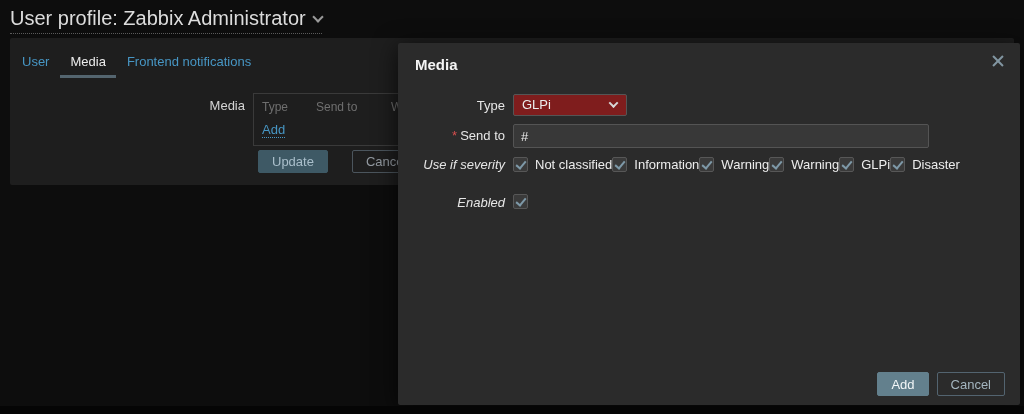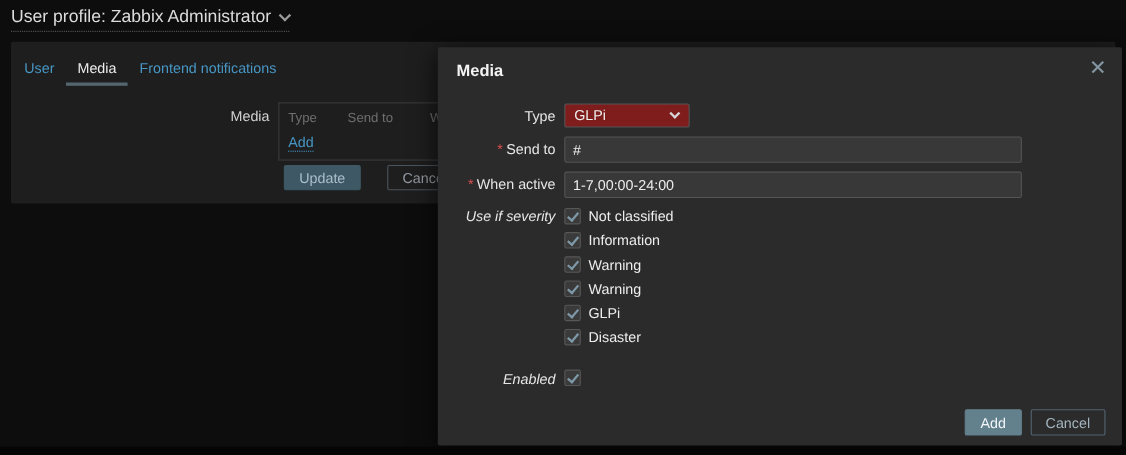--- a/index.html
+++ b/index.html
@@ -10,21 +10,21 @@
     background:#0d0d0d;
     color:#e6e6e6;
   }
   .page { position:relative; width:1024px; height:414px; background:#0d0d0d; overflow:hidden; }
 
   
   .title-bar { position:absolute; top:0; left:0; right:0; height:38px; }
   .page-title {
     position:absolute; left:10px; top:7px;
     display:inline-flex; align-items:center; gap:8px;
-    font-size:16px; color:#dcdcdc;
+    font-size:20px; color:#dcdcdc;
     border-bottom:1px dotted #5a5a5a; padding-bottom:3px;
     cursor:pointer;
   }
   .chev-down {
     width:8px; height:8px; margin-top:-4px;
     border-right:2px solid #9a9a9a; border-bottom:2px solid #9a9a9a;
     transform:rotate(45deg); display:inline-block;
   }
 
   
@@ -106,21 +106,21 @@
     transform:rotate(45deg) translate(-1px,-1px);
   }
 
   .text-input {
     width:416px; height:24px; background:#383838; border:1px solid #545454;
     border-radius:2px; color:#ededed; padding:0 7px; font-size:13px;
     font-family:"Liberation Sans", sans-serif; outline:none;
   }
 
   .severity-row { margin-bottom:0; margin-top:2px; }
-  .check-list { display:flex; flex-direction:column; }
+  .check-list { display:flex; flex-direction:row; }
   .check-item { display:flex; align-items:center; margin-bottom:6px; height:16px; cursor:pointer; }
   .checkbox {
     position:relative; width:15px; height:15px; background:#3a3a3a;
     border:1px solid #575757; border-radius:2px; flex:none; cursor:pointer;
   }
   .checkbox.checked::after {
     content:""; position:absolute; left:4px; top:1px; width:4px; height:8px;
     border-right:2px solid #7e99a8; border-bottom:2px solid #7e99a8;
     transform:rotate(40deg);
   }
@@ -198,26 +198,20 @@
         </div>
       </div>
 
       <div class="m-row">
         <div class="m-label">
           <span class="req">*</span><span>Send to</span>
         </div>
         <input class="text-input" type="text" value="#" style="">
       </div>
 
-      <div class="m-row">
-        <div class="m-label">
-          <span class="req">*</span><span>When active</span>
-        </div>
-        <input class="text-input" type="text" value="1-7,00:00-24:00" style="">
-      </div>
 
       <div class="m-row severity-row">
         <div class="m-label" style="padding-top:1px;font-style:italic;">
           <span>Use if severity</span>
         </div>
         <div class="check-list">
           <div class="check-item">
             <span class="checkbox checked"></span>
             <span class="check-label">Not classified</span>
           </div>

